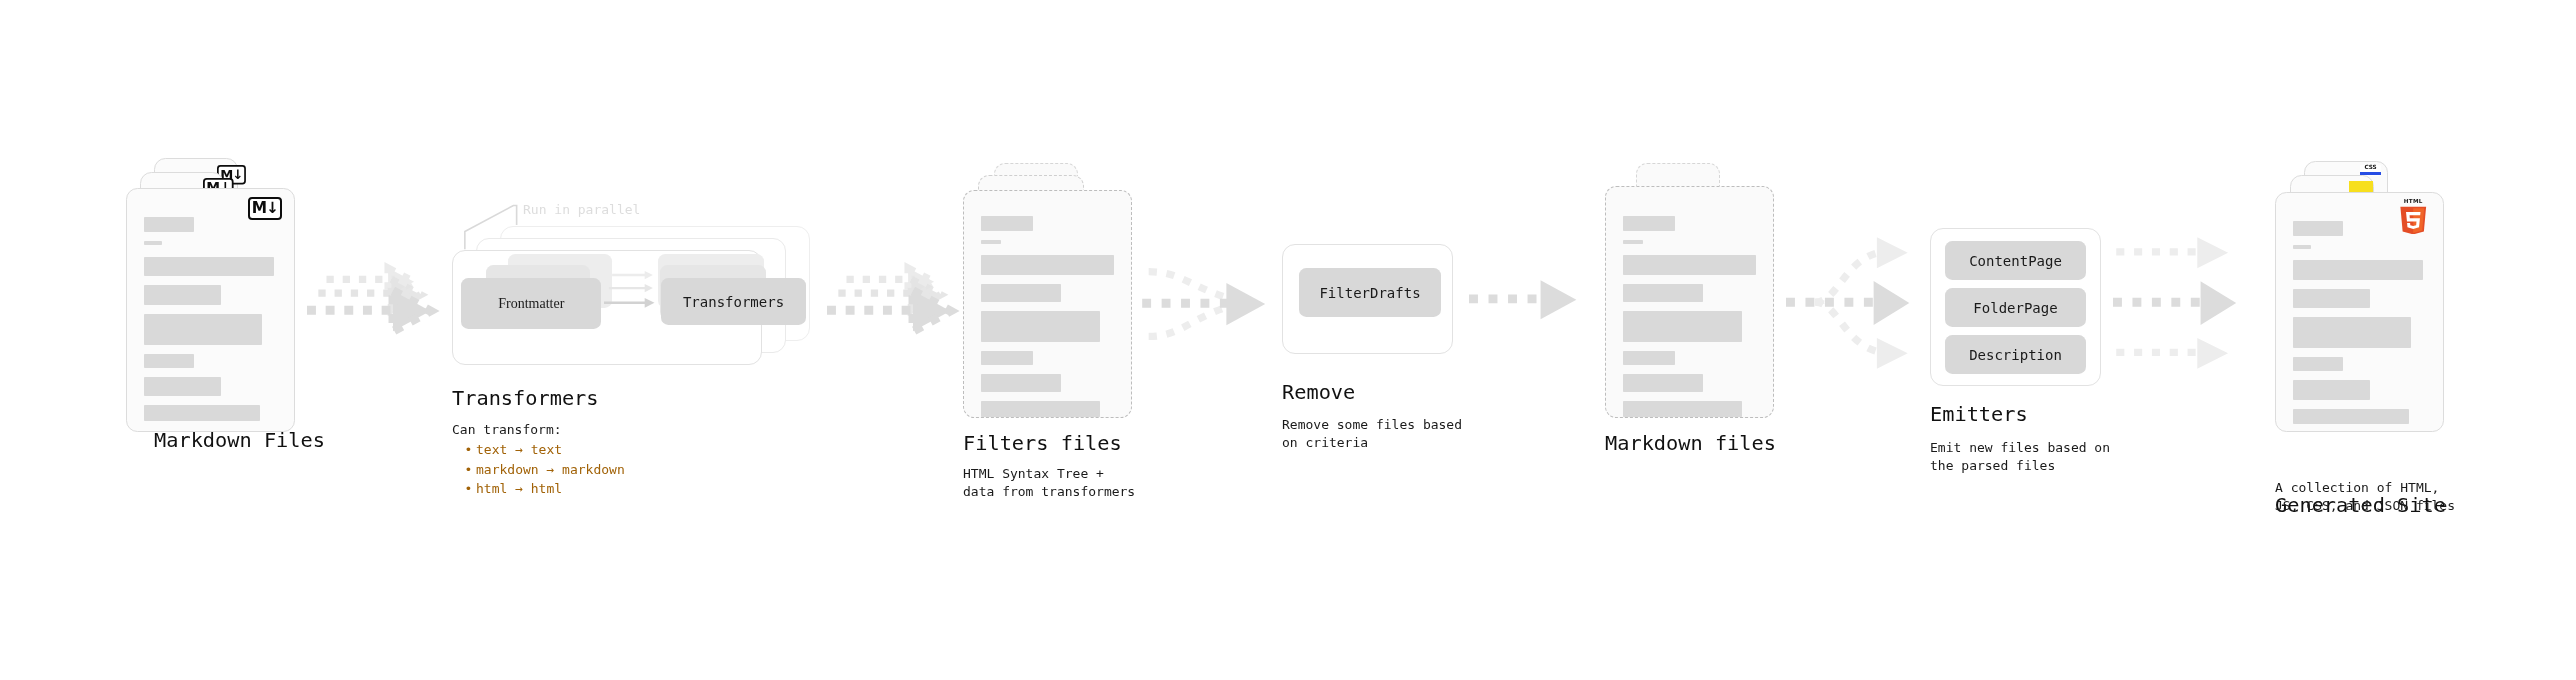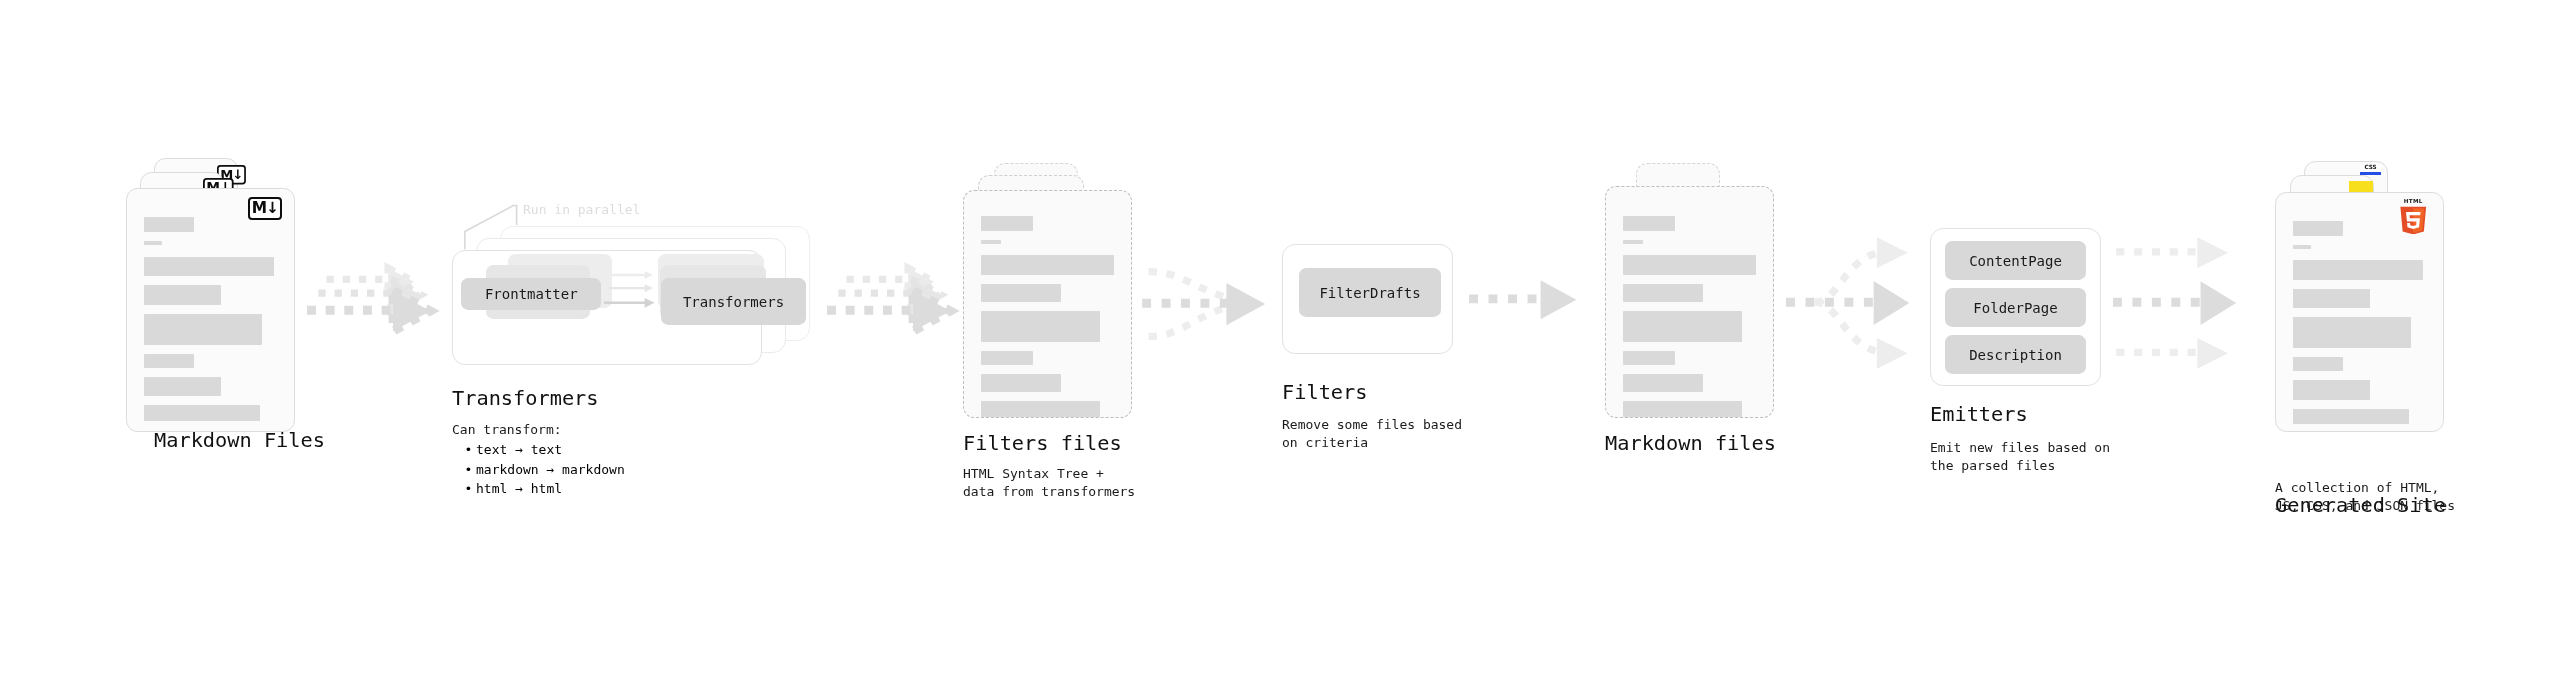--- a/index.html
+++ b/index.html
@@ -47,21 +47,21 @@
 
   
   .caption {
     position: absolute;
     font-family: "DejaVu Sans Mono", "Liberation Mono", monospace;
     color: #111;
     white-space: nowrap;
   }
   .cap-title { font-size: 20.3px; letter-spacing: 0px; }
   .cap-sub   { font-size: 13px; color: #1a1a1a; line-height: 1.35; white-space: pre-line; }
-  .cap-list  { font-size: 13px; color: #000000; line-height: 1.5; }
+  .cap-list  { font-size: 13px; color: #a16207; line-height: 1.5; }
   .cap-list div.li { padding-left: 13px; position: relative; }
   .cap-list div.li:before { content: "\2022"; position: absolute; left: 1.6px; }
 
   
   .modbox {
     position: absolute;
     border: 1.6px solid #e2e2e2;
     border-radius: 13px;
     background: #ffffff;
   }
@@ -141,21 +141,21 @@
       <g fill="none">
         <line x1="10" y1="6" x2="52" y2="6" stroke="#ececec" stroke-width="3"></line>
         <polygon points="50,1 60,6 50,11" fill="#ececec"></polygon>
         <line x1="6" y1="22" x2="52" y2="22" stroke="#e6e6e6" stroke-width="3"></line>
         <polygon points="50,17 60,22 50,27" fill="#e6e6e6"></polygon>
         <line x1="0" y1="40" x2="52" y2="40" stroke="#d2d2d2" stroke-width="3"></line>
         <polygon points="50,34 62,40 50,46" fill="#d2d2d2"></polygon>
       </g>
     </svg>
 
-    <div class="chip" style="left:16.3px; top:76px; width:140px; height:32px;">Frontmatter</div>
+    <div class="chip" style="left:16.3px; top:76px; width:140px; height:51px;font-family:Liberation Serif, serif;">Frontmatter</div>
     <div class="chip" style="left:216px; top:76px; width:145px; height:47px;">Transformers</div>
   </div>
 
   <div class="caption cap-title" style="left:452px; top:386px;">Transformers</div>
   <div class="caption cap-sub" style="left:452px; top:421px;">Can transform:</div>
   <div class="caption cap-list" style="left:463px; top:440px;">
     <div class="li">text → text</div>
     <div class="li">markdown → markdown</div>
     <div class="li">html → html</div>
   </div>
@@ -198,21 +198,21 @@
     <g fill="none" stroke-linecap="butt">
       <path d="M8,12 C46,12 56,28 104,44" stroke="#ededed" stroke-width="9" stroke-dasharray="10 12"></path>
       <path d="M8,92 C46,92 56,72 104,56" stroke="#ededed" stroke-width="9" stroke-dasharray="10 12"></path>
       <line x1="0" y1="51" x2="108" y2="51" stroke="#dcdcdc" stroke-width="11" stroke-dasharray="11 13"></line>
     </g>
     <polygon points="104,26 152,52 104,78" fill="#dcdcdc"></polygon>
   </svg>
 
   <div class="modbox" style="left:1282px; top:244px; width:171px; height:110px;"></div>
   <div class="chip" style="left:1299px; top:268px; width:142px; height:49px;">FilterDrafts</div>
-  <div class="caption cap-title" style="left:1282px; top:380px;">Filters</div>
+  <div class="caption cap-title" style="left:1282px; top:380px;">Remove</div>
   <div class="caption cap-sub" style="left:1282px; top:416px;">Remove some files based
 on criteria</div>
 
   <svg class="ov" style="left:1469px; top:280px; width:122px; height:41px;" viewBox="0 0 150 50" width="122" height="41">
     <line x1="0" y1="23" x2="92" y2="23" stroke="#dcdcdc" stroke-width="11" stroke-dasharray="11 13"></line>
     <polygon points="88,0 132,24 88,48" fill="#dcdcdc"></polygon>
   </svg>
 
   <div class="stack" style="left:1605px; top:163px;">
     <div class="card dashed" style="left:31px; top:0px; width:84px; height:41px; border-color:#d6d6d6;"></div>

